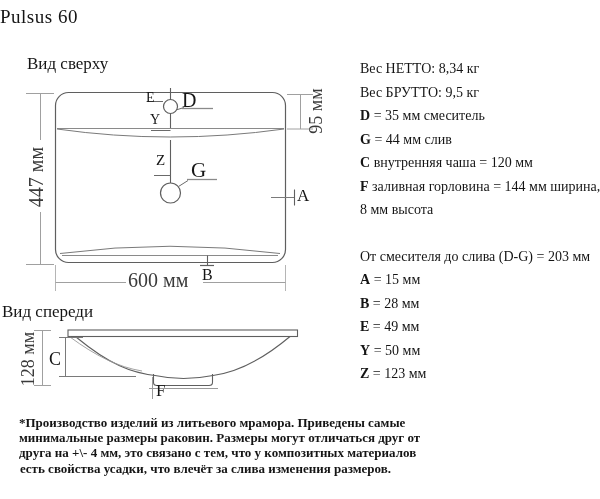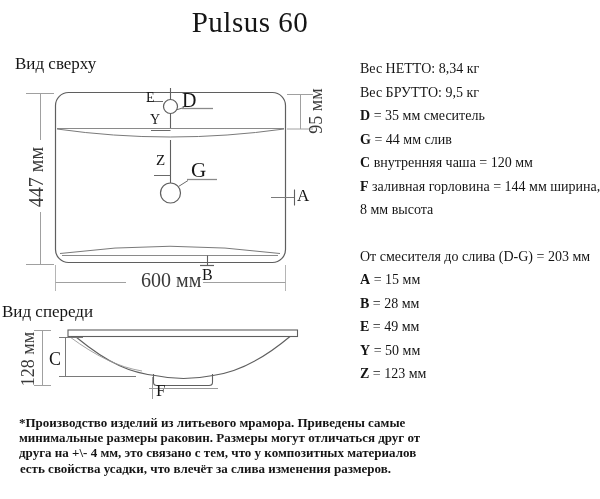--- a/index.html
+++ b/index.html
@@ -1,39 +1,39 @@
 <!DOCTYPE html>
 <html><head>
 <meta charset="utf-8">
 <style>
   html,body{margin:0;padding:0;background:#fff;}
   #page{position:relative;width:600px;height:499px;background:#ffffff;
         font-family:"Liberation Serif","DejaVu Serif",serif;color:#151515;overflow:hidden;}
   .abs{position:absolute;}
-  .title{left:0;top:6px;width:500px;text-align:center;font-size:29px;letter-spacing:.5px;font-family:Liberation Serif, serif;}
+  .title{left:0;top:6px;width:500px;text-align:left;font-size:19px;letter-spacing:.5px;font-family:Liberation Serif, serif;}
   .view-heading{font-size:17px;}
   svg{position:absolute;left:0;top:0;}
   .lbl{position:absolute;line-height:1;}
   .rot{transform:rotate(-90deg);transform-origin:center center;text-align:center;}
   .dim{color:#3a3a3a;}
   .specs{left:360px;top:57px;width:252px;font-size:14px;}
   .spec-row{line-height:23.5px;white-space:nowrap;}
   .spec-row .b{font-weight:bold;}
   .spec-gap{height:23px;}
   .footnote{left:19px;top:415px;width:372px;font-size:13px;font-weight:bold;line-height:15.2px;}
   .fn-line{white-space:nowrap;text-align:right;}
 </style>
 </head>
 <body>
 
 <div id="page">
 
   <div class="abs title">Pulsus 60</div>
 
-  <div class="abs view-heading" style="left:15px;top:54px;">Вид сверху</div>
+  <div class="abs view-heading" style="left:27px;top:54px;">Вид сверху</div>
   <div class="abs view-heading" style="left:2px;top:302px;">Вид спереди</div>
 
   <svg width="600" height="499" viewBox="0 0 600 499">
     <g fill="none">
 
       <rect x="55.5" y="92.5" width="230" height="170" rx="13" stroke="#5f5f5f" stroke-width="1.2"></rect>
       <path d="M57,128.5 H284" stroke="#8a8a8a" stroke-width="1"></path>
       <path d="M57,129 Q170,145 284,129" stroke="#7a7a7a" stroke-width="1"></path>
       <path d="M60,253.5 Q170,239 280,253.5" stroke="#7a7a7a" stroke-width="1"></path>
       <path d="M62,255.5 H278" stroke="#8a8a8a" stroke-width="1"></path>
@@ -82,21 +82,21 @@
       <path d="M65.5,337.5 V376" stroke="#7a7a7a" stroke-width="1"></path>
       <path d="M59,376.5 H136" stroke="#7a7a7a" stroke-width="1"></path>
 
       <path d="M42.5,330 V385.5" stroke="#a0a0a0" stroke-width="1"></path>
       <path d="M34,330.5 H51 M34,385.5 H51" stroke="#a0a0a0" stroke-width="1"></path>
     </g>
   </svg>
 
   <div class="lbl rot dim" style="left:1px;top:167px;width:70px;font-size:20px;">447 мм</div>
   <div class="lbl rot dim" style="left:286px;top:102px;width:60px;font-size:18px;">95 мм</div>
-  <div class="lbl dim" style="left:141px;top:270px;font-size:20px;">600 мм</div>
+  <div class="lbl dim" style="left:128px;top:270px;font-size:20px;">600 мм</div>
   <div class="lbl rot dim" style="left:-3px;top:350px;width:62px;font-size:18px;">128 мм</div>
 
   <div class="lbl" style="left:146px;top:91px;font-size:14px;">E</div>
   <div class="lbl" style="left:182px;top:90px;font-size:20px;">D</div>
   <div class="lbl" style="left:150px;top:113px;font-size:14px;">Y</div>
   <div class="lbl" style="left:156px;top:153px;font-size:15px;">Z</div>
   <div class="lbl" style="left:191px;top:160px;font-size:21px;">G</div>
   <div class="lbl" style="left:297px;top:187px;font-size:17px;">A</div>
   <div class="lbl" style="left:202px;top:267px;font-size:16px;">B</div>
   <div class="lbl" style="left:49px;top:350px;font-size:18px;">C</div>

